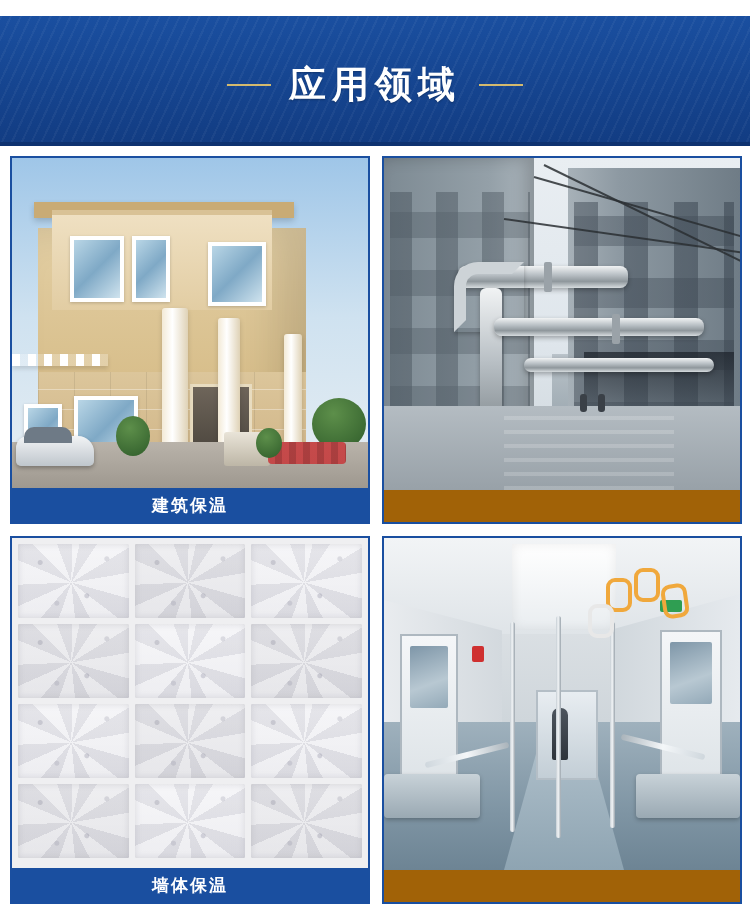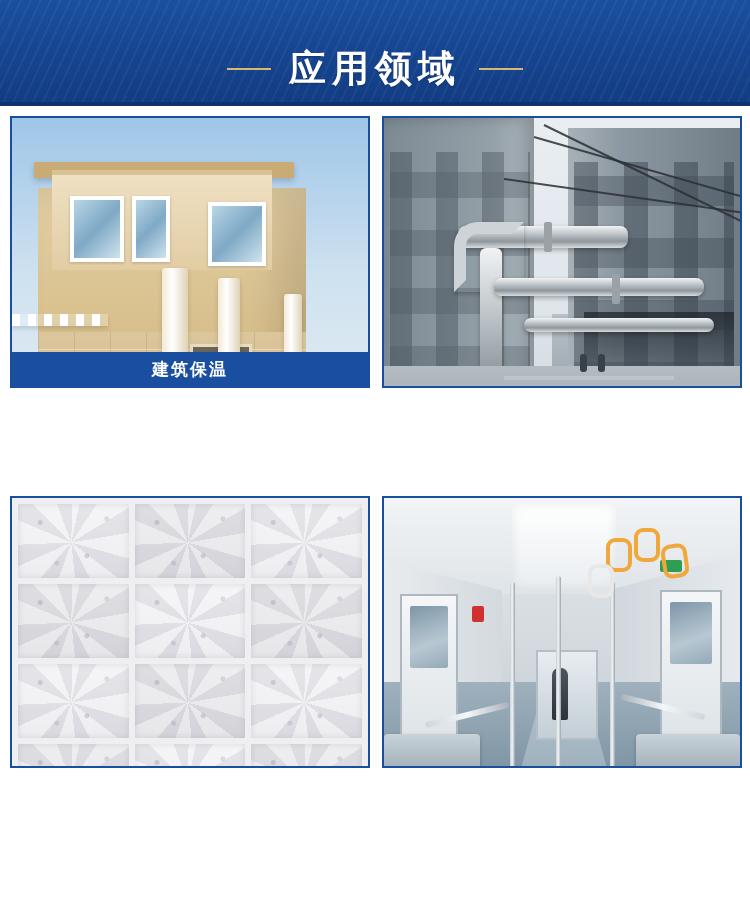--- a/index.html
+++ b/index.html
@@ -17,24 +17,25 @@
     width: 750px;
     height: 918px;
     position: relative;
     background: #ffffff;
   }
 
   
   .banner {
     position: relative;
     width: 750px;
-    height: 106px;
+    height: 130px;
     background:
       linear-gradient(180deg, #1a4fa0 0%, #164692 45%, #123c82 100%);
     overflow: hidden;
+    margin-top: 16px;
   }
   .banner::before {
     
     content: "";
     position: absolute;
     inset: 0;
     background-image: repeating-linear-gradient(
       115deg,
       rgba(255,255,255,0.045) 0px,
       rgba(255,255,255,0.045) 2px,
@@ -93,25 +94,25 @@
     padding: 10px 10px 14px 10px;
     display: grid;
     grid-template-columns: 360px 360px;
     grid-template-rows: 368px 368px;
     gap: 12px;
     box-sizing: border-box;
   }
   .card {
     position: relative;
     width: 360px;
-    height: 272px;
+    height: 368px;
     overflow: hidden;
     border: 2px solid #1a4fa0;
     box-sizing: border-box;
-    background: #15803d;
+    background: #a16207;
   }
   .photo {
     position: absolute;
     left: 0; top: 0;
     width: 100%;
     height: 332px;
     overflow: hidden;
   }
   .caption {
     position: absolute;
@@ -594,20 +595,21 @@
             <div class="tile shade"></div>
             <div class="tile"></div>
           </div>
           <div class="tile-row">
             <div class="tile shade"></div>
             <div class="tile"></div>
             <div class="tile shade"></div>
           </div>
         </div>
       </div>
+      <div class="caption">墙体保温</div>
     </div>
 
     <div class="card">
       <div class="photo">
         <div class="train"></div>
         <div class="ceiling"></div>
         <div class="ceil-strip"></div>
         <div class="wall-l"></div>
         <div class="wall-r"></div>
         <div class="floor4"></div>

